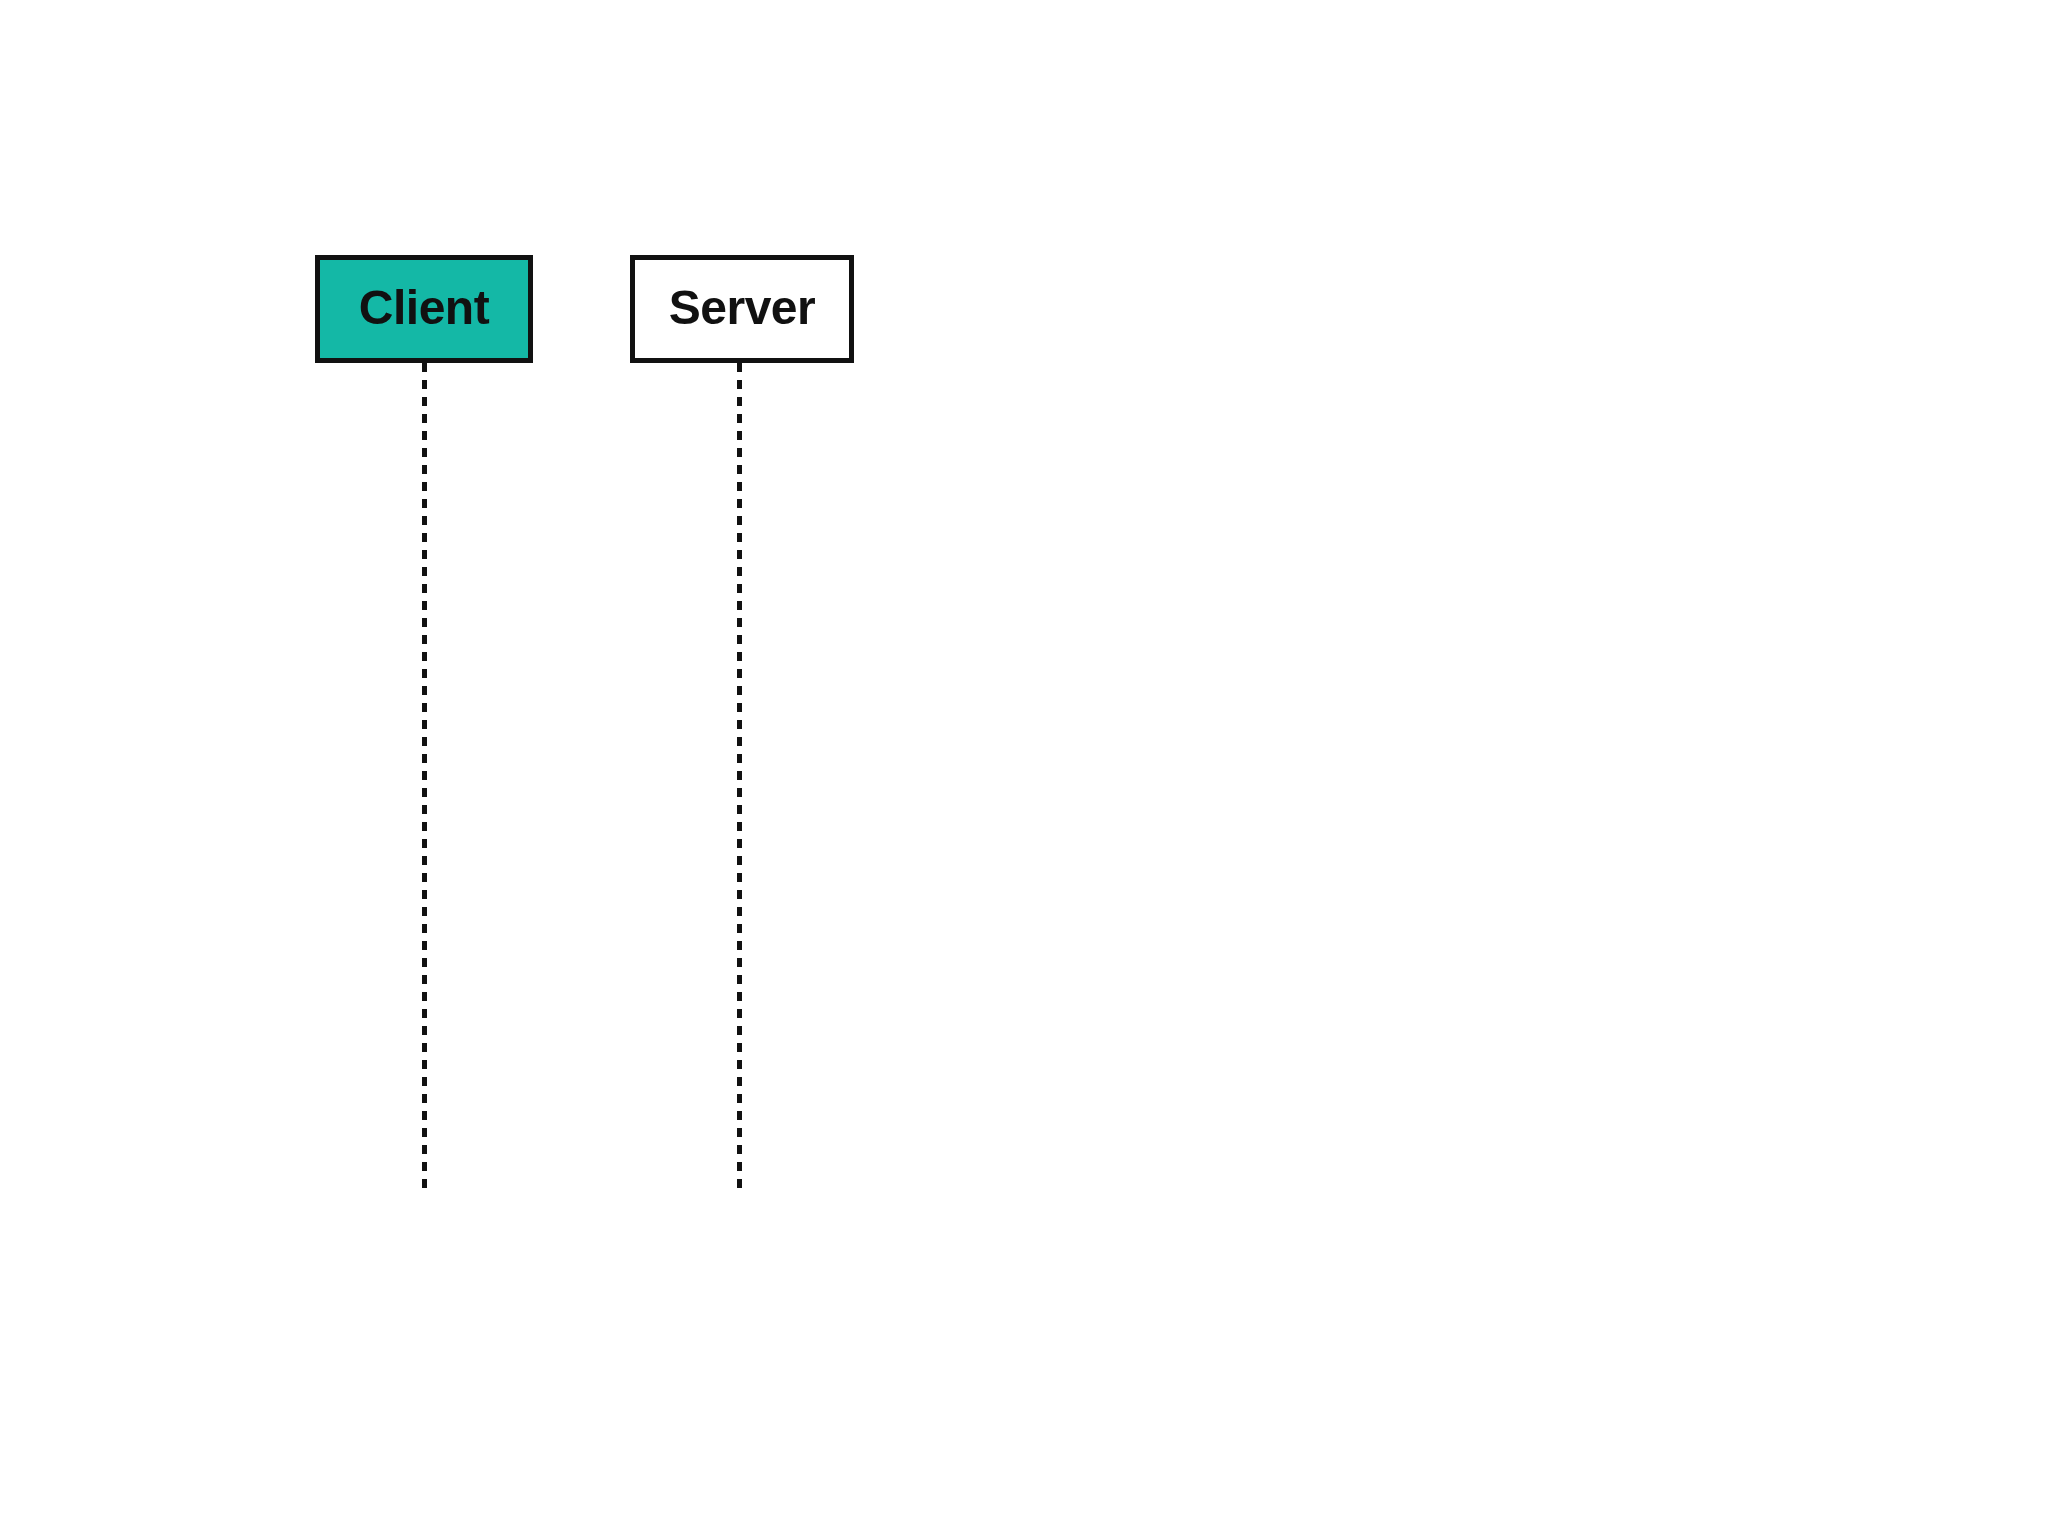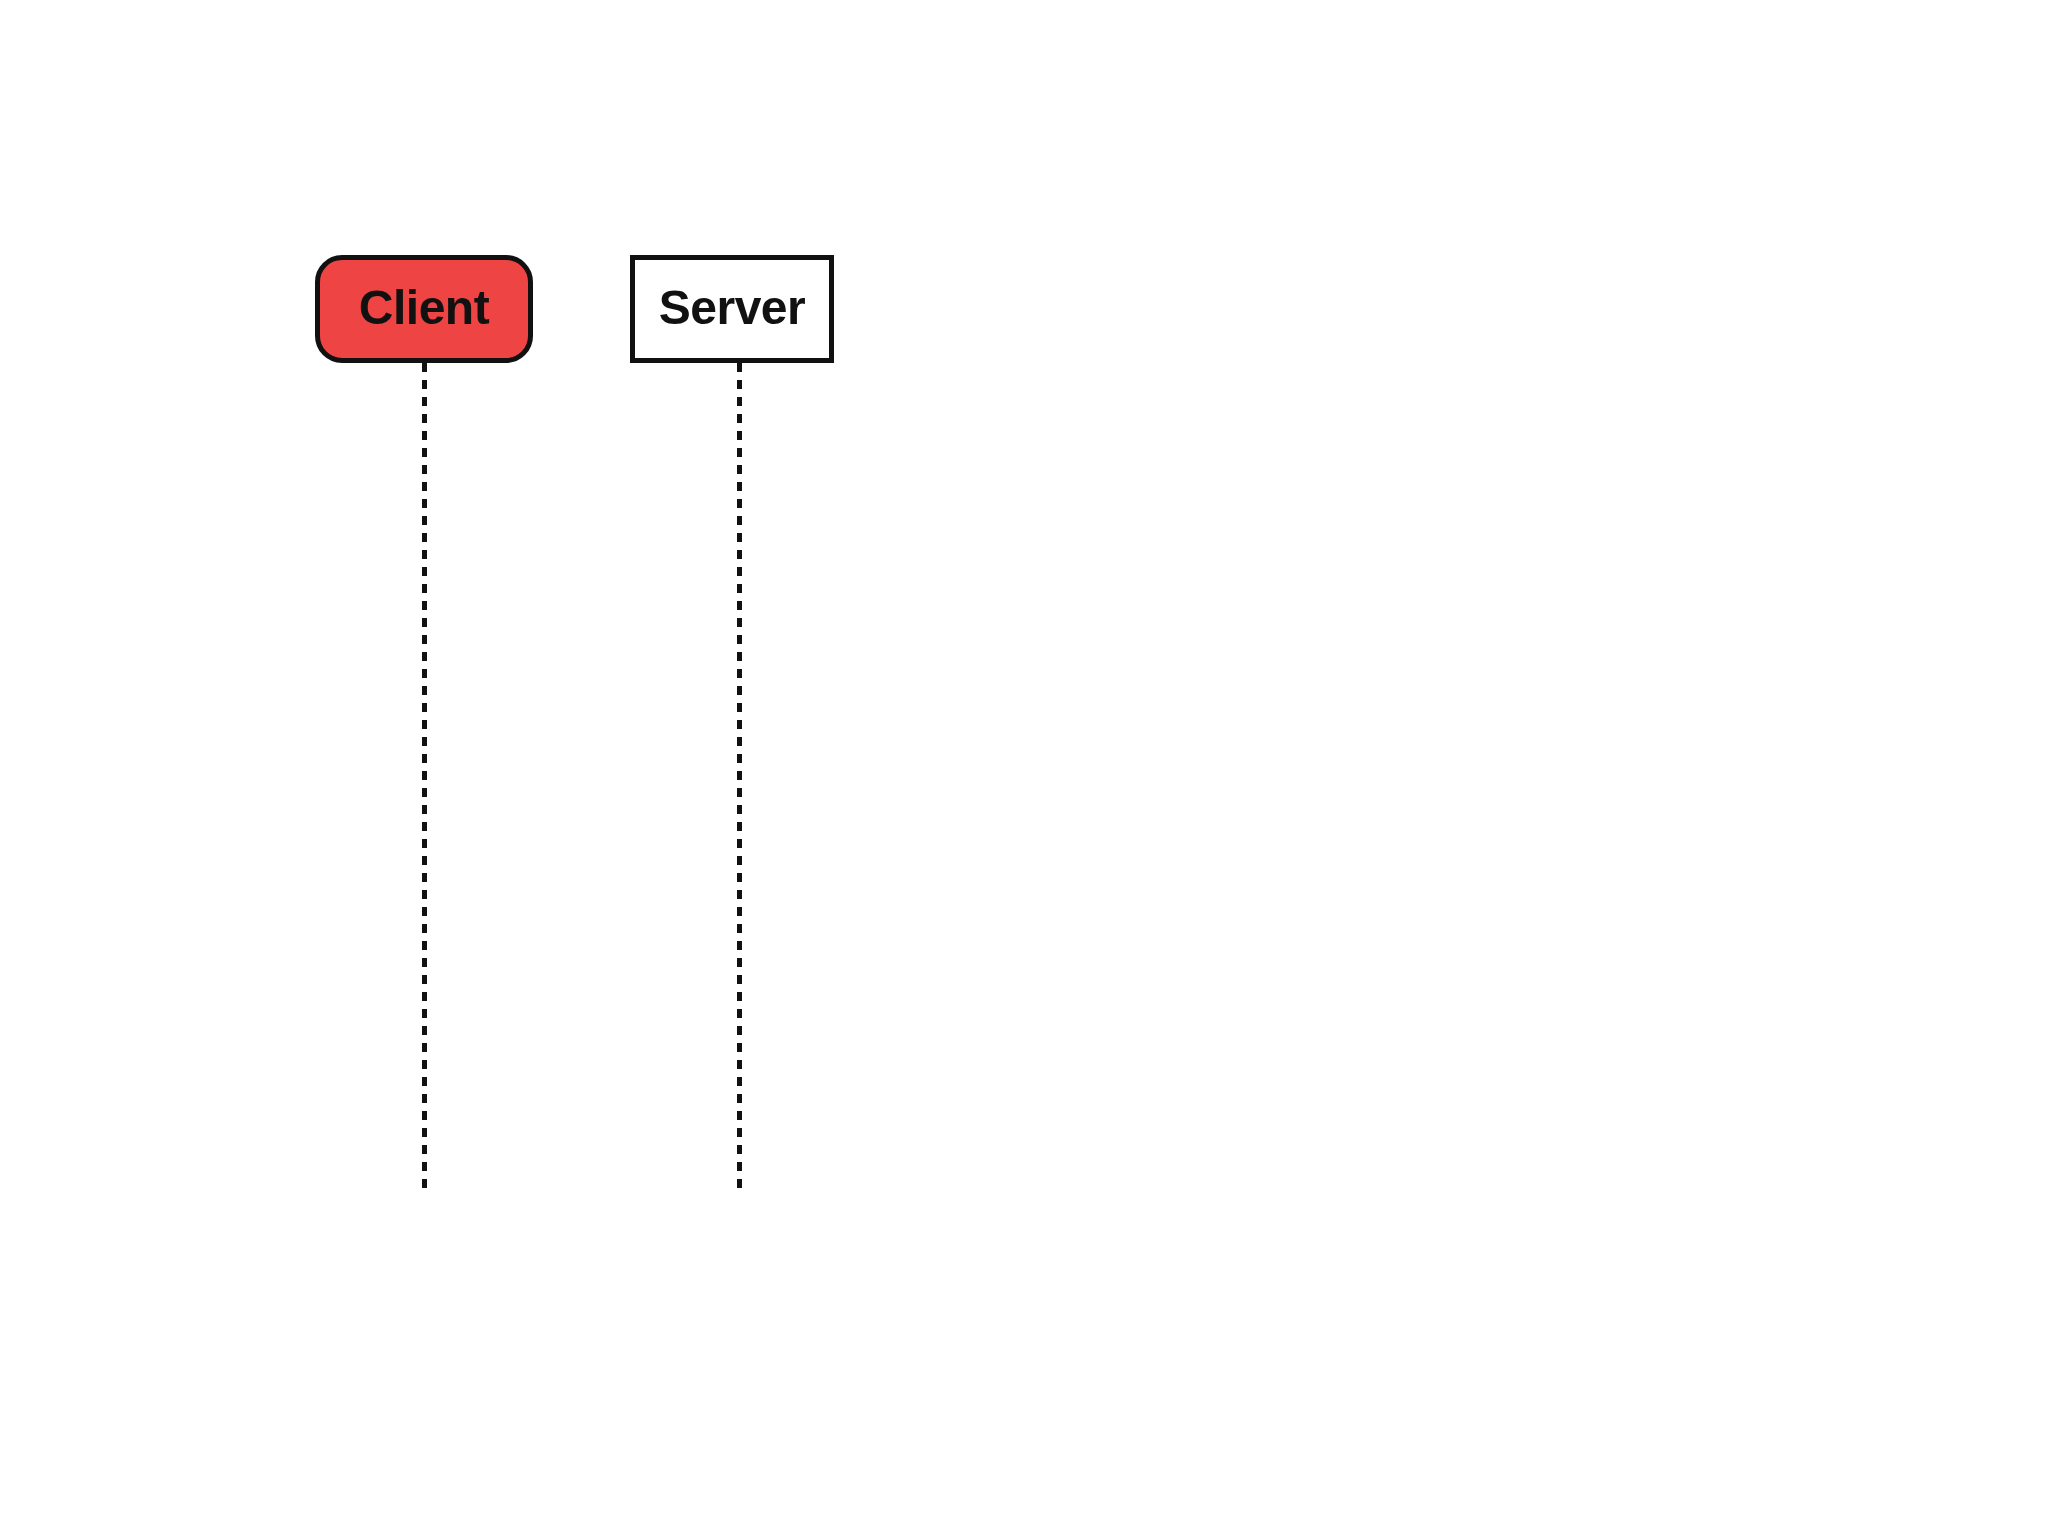--- a/index.html
+++ b/index.html
@@ -53,31 +53,31 @@
     overflow: visible;
   }
 </style>
 </head>
 <body>
 
 <div id="canvas" style="width: 2048px; height: 1536px; background: rgb(255, 255, 255);">
 
   <div class="diagram-layer" style="width: 2048px; height: 1536px;">
 
-    <div class="participant" id="participant-client" style="left: 315px; top: 255px; width: 218px; height: 108px; border-width: 5px; border-color: rgb(17, 17, 17); background: #ef4444; border-radius: 27px;">
+    <div class="participant" id="participant-client" style="left: 315px; top: 255px; width: 218px; height: 108px; border-width: 5px; border-color: rgb(17, 17, 17); background: #14b8a6;">
       <span class="participant-label">Client</span>
     </div>
 
     <div class="lifeline" id="lifeline-client" style="left: 421.5px; top: 363px; width: 5px; height: 827px;">
       <svg id="lifeline-client-svg" width="5" height="827" viewBox="0 0 5 827">
         <line id="lifeline-client-line" x1="2.5" y1="0" x2="2.5" y2="827" stroke="#111111" stroke-width="5" stroke-dasharray="9 8"></line>
       </svg>
     </div>
 
-    <div class="participant" id="participant-server" style="left: 630px; top: 255px; width: 204px; height: 108px; border-width: 5px; border-color: rgb(17, 17, 17); background: rgb(255, 255, 255);">
+    <div class="participant" id="participant-server" style="left: 630px; top: 255px; width: 224px; height: 108px; border-width: 5px; border-color: rgb(17, 17, 17); background: rgb(255, 255, 255);">
       <span class="participant-label">Server</span>
     </div>
 
     <div class="lifeline" id="lifeline-server" style="left: 736.5px; top: 363px; width: 5px; height: 827px;">
       <svg id="lifeline-server-svg" width="5" height="827" viewBox="0 0 5 827">
         <line id="lifeline-server-line" x1="2.5" y1="0" x2="2.5" y2="827" stroke="#111111" stroke-width="5" stroke-dasharray="9 8"></line>
       </svg>
     </div>
 
   </div>

